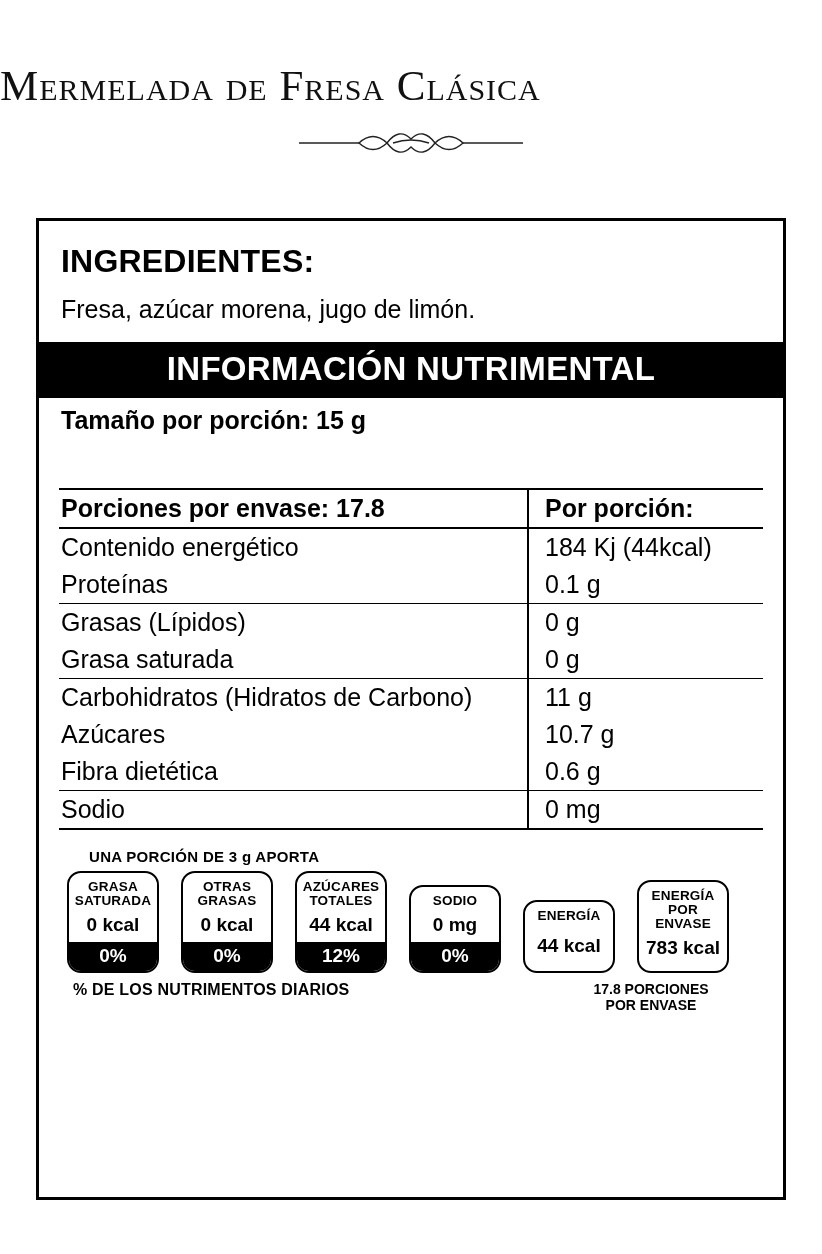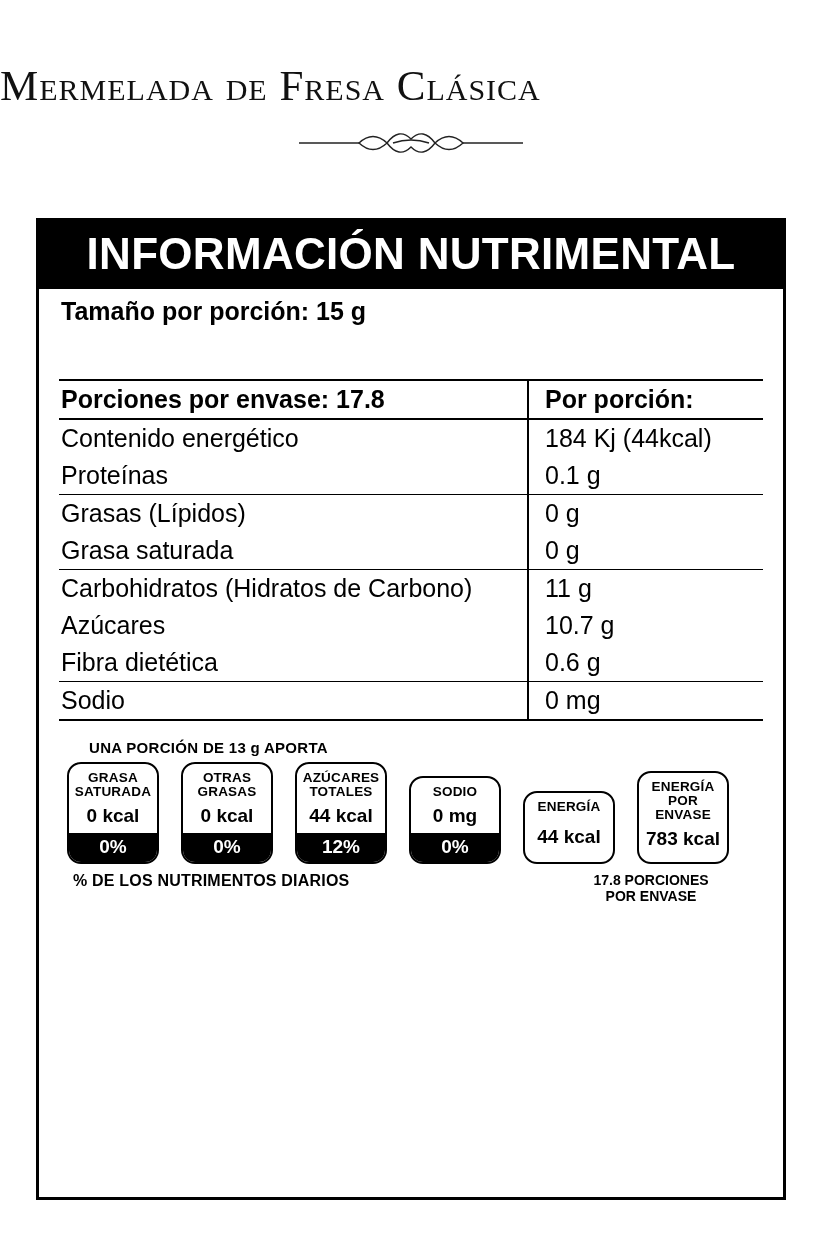--- a/index.html
+++ b/index.html
@@ -69,21 +69,21 @@
   .ingredients-text {
     font-size: 25px;
     margin: 0;
     line-height: 1.2;
   }
 
   .nutri-header {
     background: #000;
     color: #fff;
     text-align: center;
-    font-size: 44px;
+    font-size: 33px;
     font-weight: bold;
     padding: 8px 0 10px 0;
     letter-spacing: 0.3px;
   }
 
   .nutri-body {
     padding: 0 20px;
     border-radius: 27px;
   }
 
@@ -208,20 +208,24 @@
         <path d="M78 20 q14 -13 28 0 q-14 13 -28 0 z"></path>
         <path d="M154 20 q14 -13 28 0 q-14 13 -28 0 z"></path>
         <path d="M106 20 q12 -16 24 -4 q12 -12 24 4 q-12 16 -24 4 q-12 12 -24 -4 z"></path>
         <path d="M112 20 q18 -6 36 0"></path>
       </svg>
     </div>
   </div>
 
   <div class="panel">
 
+    <div class="ingredients">
+      <div class="ingredients-heading">INGREDIENTES:</div>
+      <div class="ingredients-text">Fresa, azúcar morena, jugo de limón.</div>
+    </div>
 
     <div class="nutri-header">INFORMACIÓN NUTRIMENTAL</div>
 
     <div class="nutri-body">
       <div class="serving-line">Tamaño por porción: 15 g</div>
 
       <table class="nutri-table">
         <tbody>
             <tr class="rule-top header-row">
           <td>Porciones por envase: 17.8</td>
@@ -257,21 +261,21 @@
         </tr>
         <tr class="thin-top bottom-rule">
           <td>Sodio</td>
           <td class="value">0 mg</td>
         </tr>
       </tbody>
         </table>
     </div>
 
     <div class="gda-wrap">
-      <div class="gda-caption">UNA PORCIÓN DE 13 g APORTA</div>
+      <div class="gda-caption">UNA PORCIÓN DE 3 g APORTA</div>
 
       <div class="gda-row">
 
         <div class="gda-box">
           <div class="gda-label">GRASA<br>SATURADA</div>
           <div class="gda-amount">0 kcal</div>
           <div class="gda-pct">0%</div>
         </div>
 
         <div class="gda-box">

